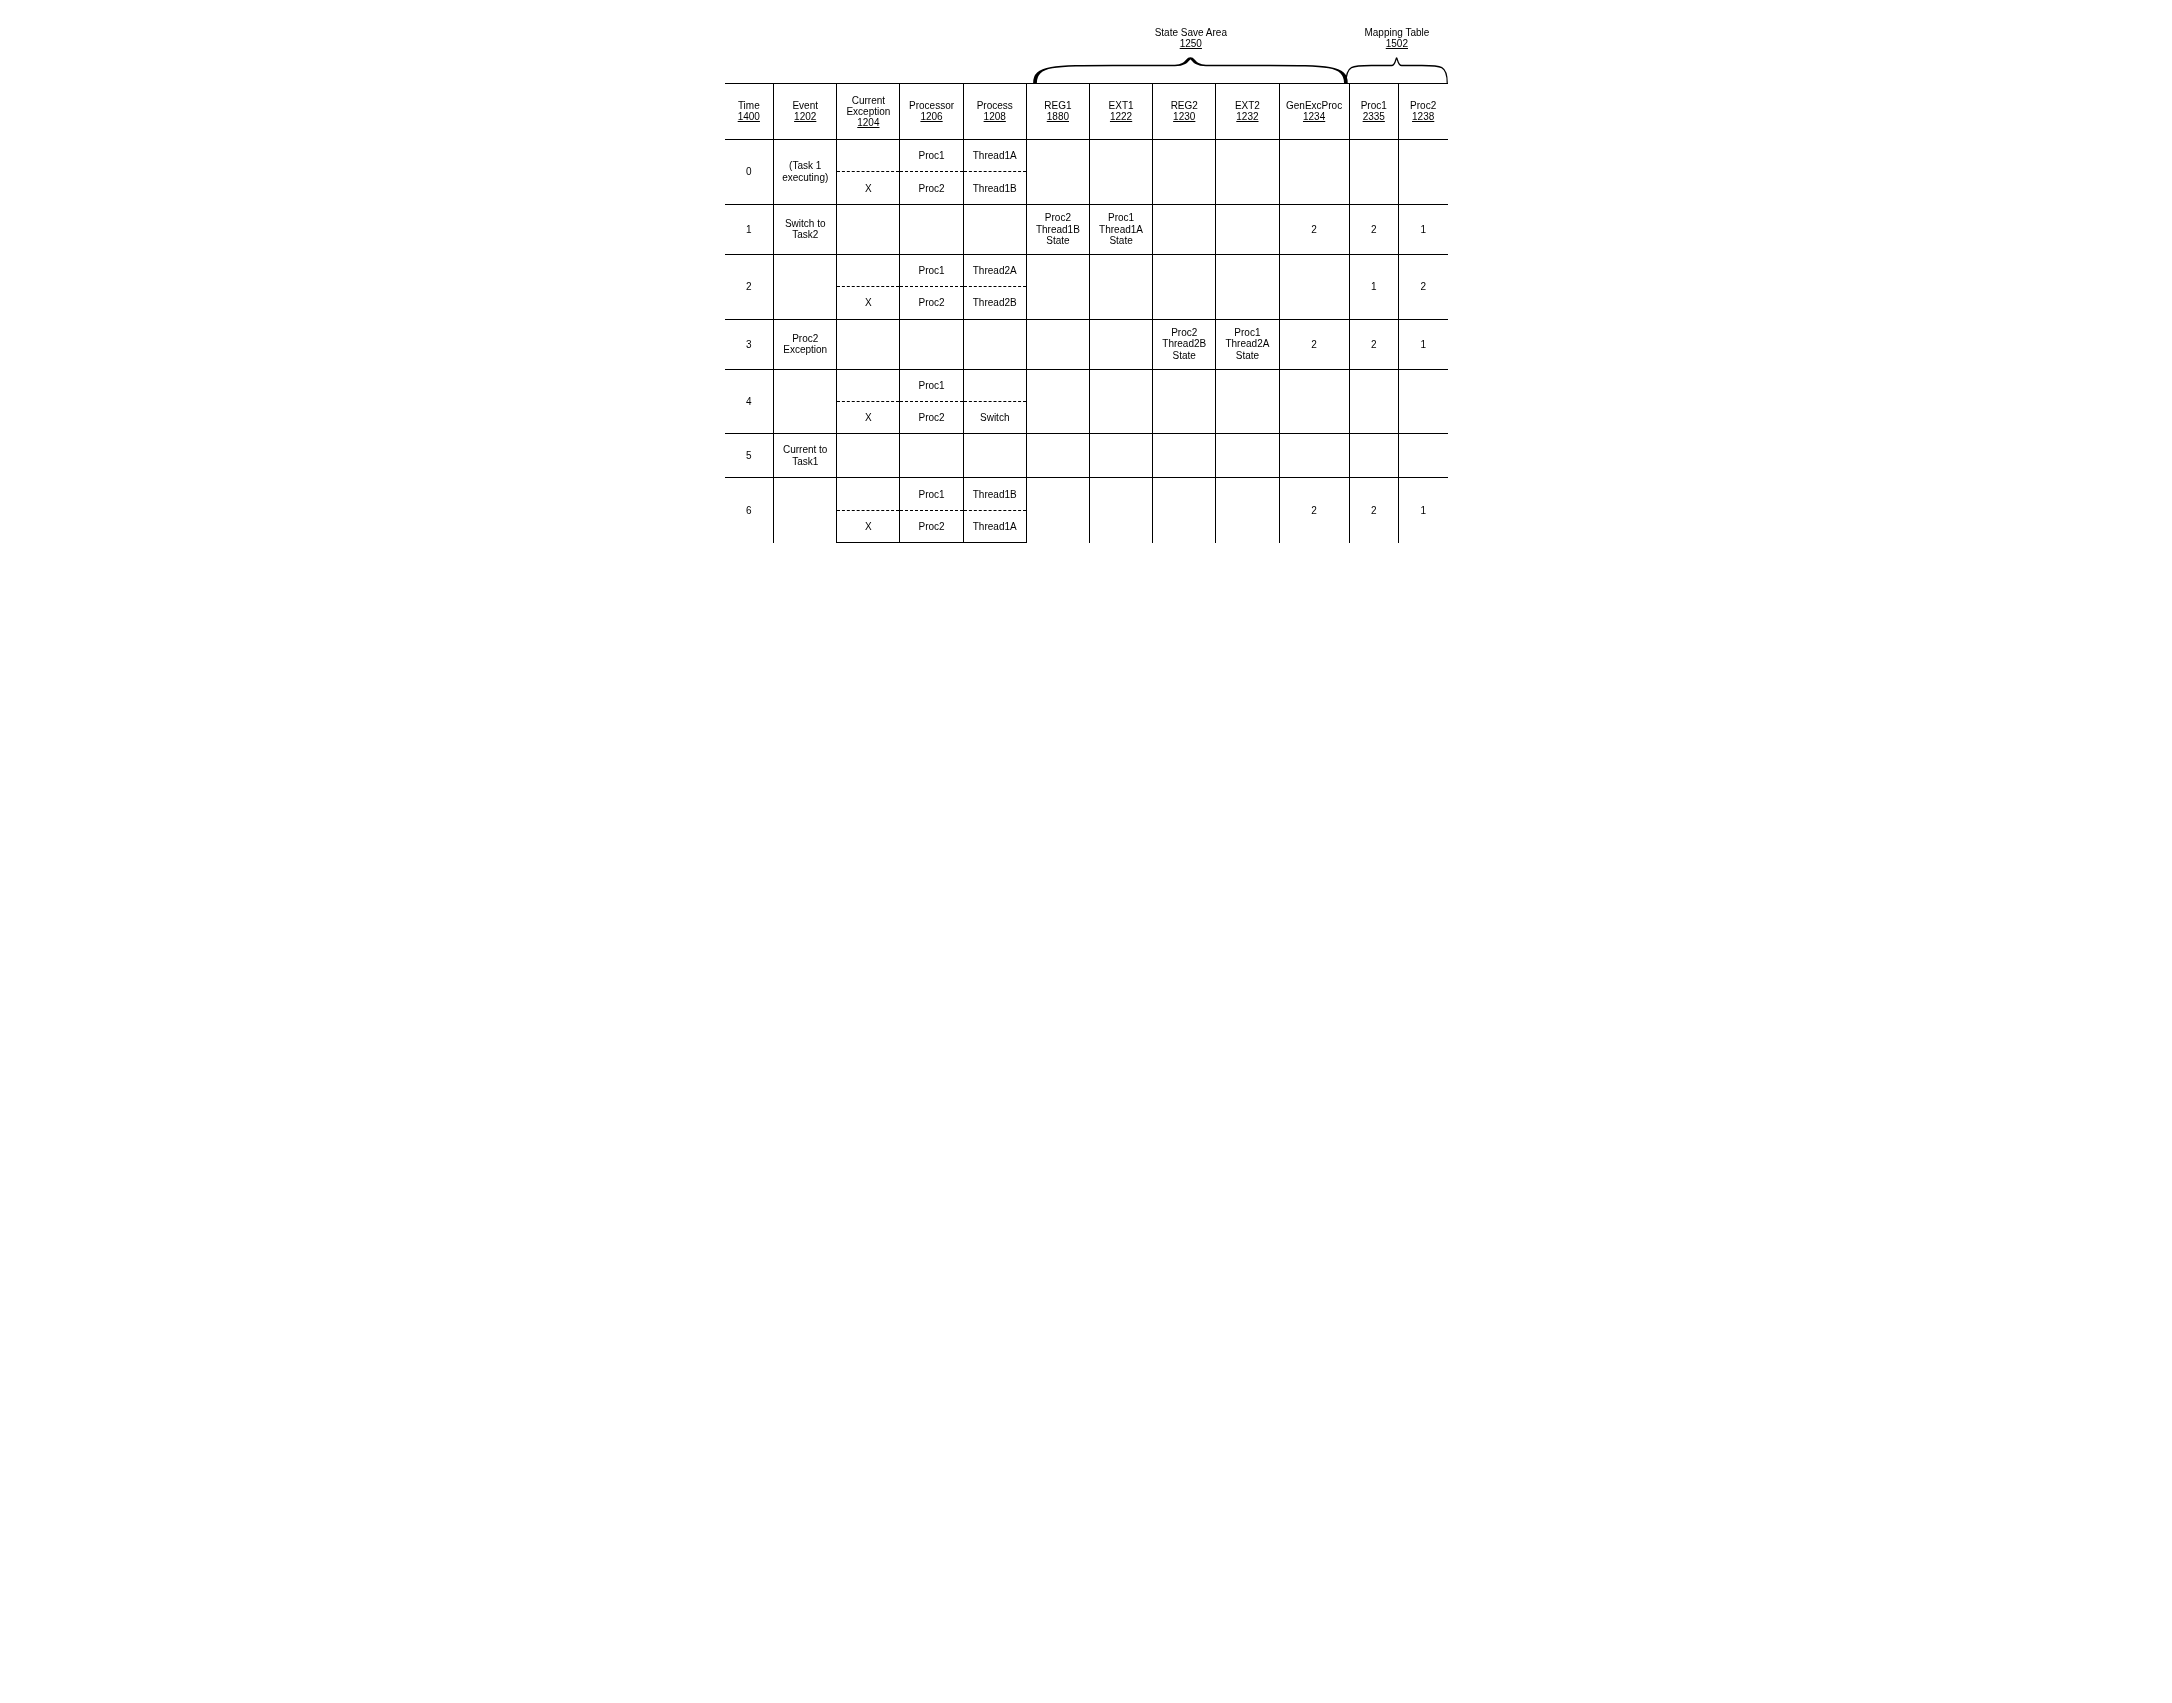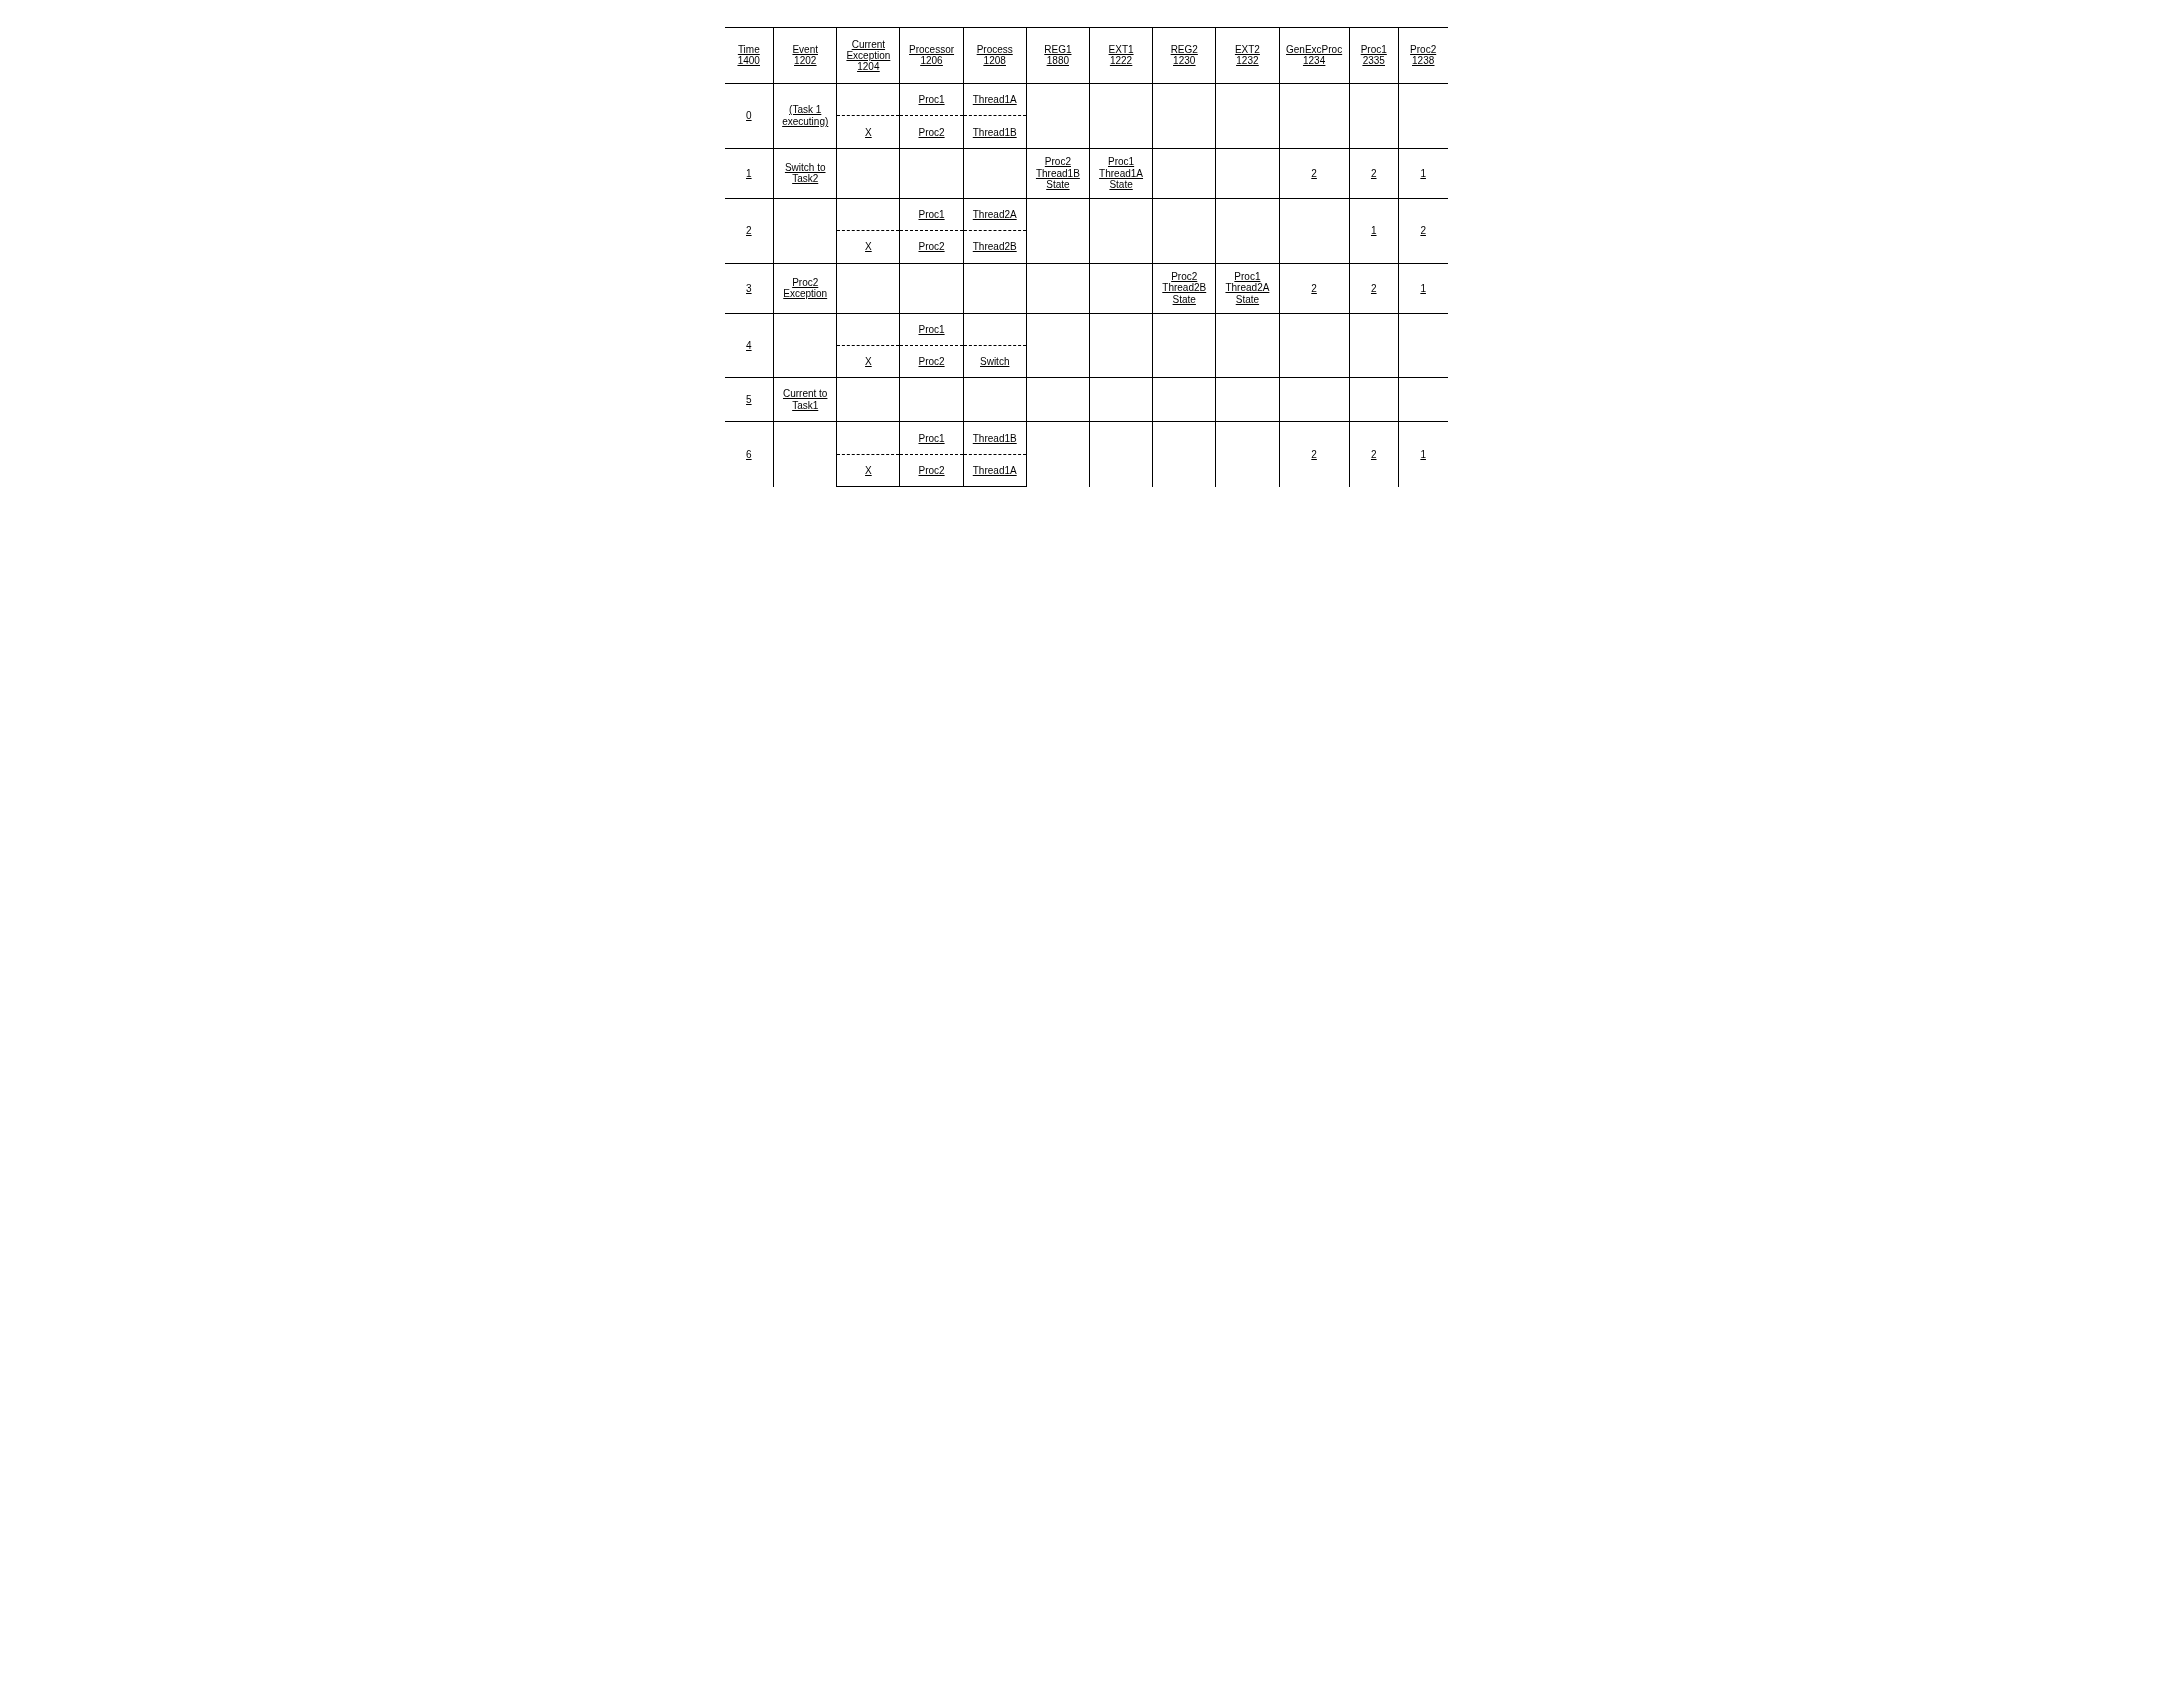--- a/index.html
+++ b/index.html
@@ -24,21 +24,20 @@
     text-decoration: underline;
   }
   .brace-svg {
     position: absolute;
     overflow: visible;
   }
   table {
     border-collapse: collapse;
     width: 100%;
     table-layout: fixed;
-    text-decoration: underline;
   }
   th, td {
     text-align: center;
     vertical-align: middle;
     font-size: 10px;
     padding: 3.7px 1.2px;
     height: 24px;
   }
   th {
     font-weight: normal;
@@ -71,20 +70,38 @@
   col.c-process{ width: 9%; }
   col.c-reg    { width: 9%; }
   col.c-gen    { width: 10%; }
   col.c-map    { width: 7%; }
 </style>
 </head>
 <body>
 
 <div class="wrapper">
 
+  <div class="brace-labels">
+
+    <div class="brace-label" style="left:43%; width:43%;">
+      <span>State Save Area</span><br>
+      <span class="num">1250</span>
+    </div>
+    <svg class="brace-svg" style="left:43%; width:43%; top:31px; height:25px;" viewBox="0 0 100 20" preserveAspectRatio="none">
+      <path d="M0,20 C0,6 6,6 25,6 L45,6 C49,6 49,0 50,0 C51,0 51,6 55,6 L75,6 C94,6 100,6 100,20" fill="none" stroke="#000" stroke-width="1.2"></path>
+    </svg>
+
+    <div class="brace-label" style="left:86%; width:14%;">
+      <span>Mapping Table</span><br>
+      <span class="num">1502</span>
+    </div>
+    <svg class="brace-svg" style="left:86%; width:14%; top:31px; height:25px;" viewBox="0 0 100 20" preserveAspectRatio="none">
+      <path d="M0,20 C0,6 6,6 25,6 L45,6 C49,6 49,0 50,0 C51,0 51,6 55,6 L75,6 C94,6 100,6 100,20" fill="none" stroke="#000" stroke-width="1.2"></path>
+    </svg>
+  </div>
 
   <table>
     <colgroup>
       <col class="c-time">
         <col class="c-event">
         <col class="c-cur">
         <col class="c-proc">
         <col class="c-process">
       <col class="c-reg">
         <col class="c-reg">

